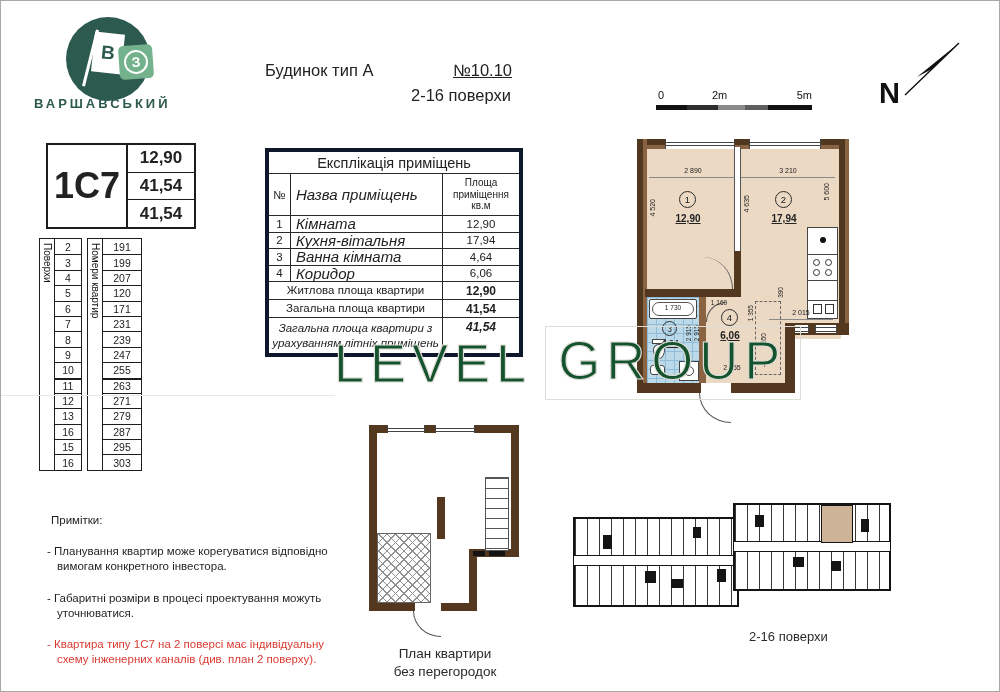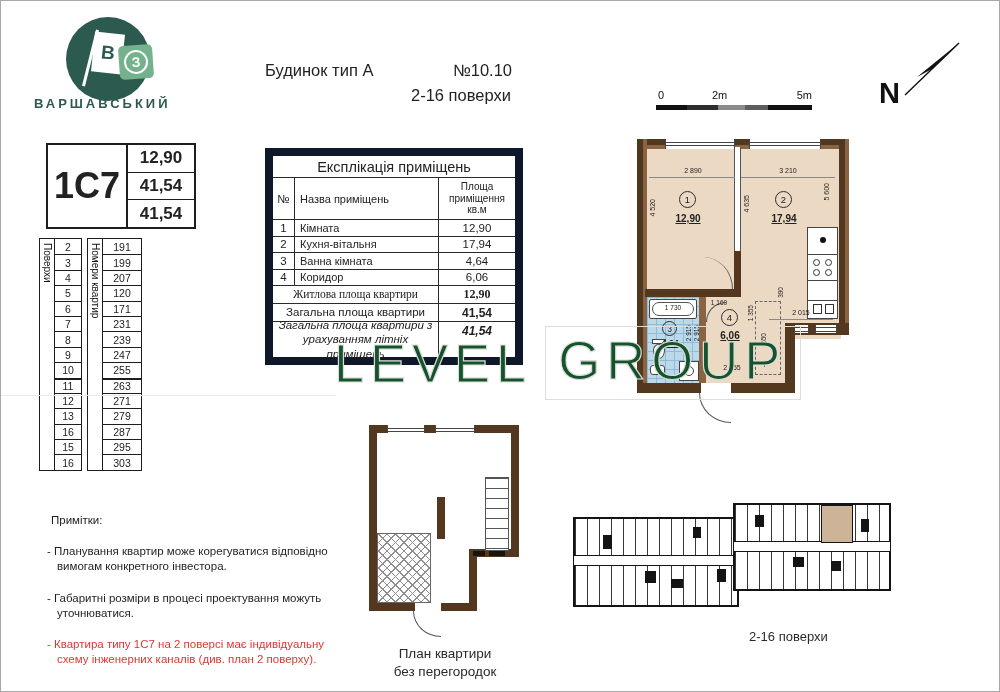--- a/index.html
+++ b/index.html
@@ -22,21 +22,21 @@
   .logo-square { left:118px; top:44px; width:34px; height:34px; background:#74b28e;
     border-radius:5px; transform:rotate(-4deg); display:flex; align-items:center; justify-content:center; }
   .logo-square-ring { width:24px; height:24px; border:2px solid #fff; border-radius:50%;
     display:flex; align-items:center; justify-content:center;
     font-size:14px; font-weight:bold; color:#fff; }
   .logo-brand { left:33px; top:95px; width:180px; font-size:13px; font-weight:bold;
     letter-spacing:3px; color:#2c5a4e; }
 
   
   .hdr-building { left:264px; top:60px; font-size:16.5px; }
-  .hdr-number   { left:452px; top:60px; font-size:16.5px; }
+  .hdr-number   { left:452px; top:60px; font-size:16.5px;text-decoration:underline; }
   .hdr-floors   { left:410px; top:85px; font-size:16.5px; }
 
   
   .tcard { left:45px; top:142px; width:150px; height:86px; border:2px solid #1d1d1d;
     display:flex; background:#fff; }
   .tc-type { flex:0 0 80px; border-right:2px solid #1d1d1d; display:flex;
     align-items:center; justify-content:center; font-size:36px; font-weight:bold; }
   .tc-vals { flex:1; display:flex; flex-direction:column; }
   .tc-val { flex:1; display:flex; align-items:center; justify-content:center;
     font-size:17px; font-weight:bold; border-bottom:1.5px solid #1d1d1d; }
@@ -49,40 +49,40 @@
     font-size:10px; padding:4px 1px 0 1px; border-right:1px solid #1d1d1d; color:#111; }
   .mini-col { display:flex; flex-direction:column; }
   .mini-cell { height:15.4px; display:flex; align-items:center; justify-content:center;
     font-size:10.5px; }
   .mini-cell + .mini-cell { border-top:1px solid #1d1d1d; }
   .mini-cell.sep { border-top-width:2px; }
   .col-f .mini-cell { width:26px; }
   .col-a .mini-cell { width:38px; }
 
   
-  .extab { left:264px; top:147px; width:258px; border:8px solid #0f172a; background:#fff; }
+  .extab { left:264px; top:147px; width:258px; border:4px solid #0f172a; background:#fff; }
   .ex-title { height:22px; display:flex; align-items:center; justify-content:center;
     font-size:14.5px; border-bottom:1.5px solid #2a2a2a; }
   .ex-row { display:flex; border-bottom:1px solid #2a2a2a; }
   .ex-head { height:42px; border-bottom:1.5px solid #2a2a2a; }
   .c-no { flex:0 0 22px; display:flex; align-items:center; justify-content:center;
     font-size:11.5px; border-right:1px solid #2a2a2a; }
   .c-name { flex:1; display:flex; align-items:center; padding-left:5px;
-    font-size:11px; border-right:1px solid #2a2a2a; }
+    font-size:15px; border-right:1px solid #2a2a2a;font-style:italic; }
   .c-area { flex:0 0 76px; display:flex; align-items:center; justify-content:center;
     font-size:11.5px; text-align:center; }
   .ex-head .c-area { font-size:10px; line-height:1.15; padding:0 6px; }
   .ex-data { height:16.5px; }
   .ex-sum { display:flex; border-bottom:1px solid #2a2a2a; }
   .ex-sum:last-child { border-bottom:none; }
   .s-label { flex:1; display:flex; align-items:center; justify-content:center;
     font-size:11.5px; border-right:1px solid #2a2a2a; text-align:center; line-height:1.25; }
   .s-val { flex:0 0 76px; display:flex; justify-content:center; align-items:center;
     font-size:12px; font-weight:bold; }
-  .sum-a { height:18px;font-family:Liberation Serif, serif; } .sum-b { height:18px; }
+  .sum-a { height:18px; } .sum-b { height:18px; }
   .sum-c { height:35px;font-style:italic; } .sum-c .s-val { align-items:flex-start; padding-top:2px; }
 
   
   .scale { left:655px; top:88px; width:156px; height:24px; }
   .sc-lab { position:absolute; top:0; font-size:11px; color:#111; }
   .sc-0 { left:2px; } .sc-2 { left:56px; } .sc-5 { right:0; }
   .sc-bar { position:absolute; left:0; top:16px; width:156px; height:5px;
     background:linear-gradient(90deg,#111 0 20%,#2e2e2e 20% 40%,#8a8a8a 40% 57%,#5e5e5e 57% 72%,#111 72% 100%); }
 
   

